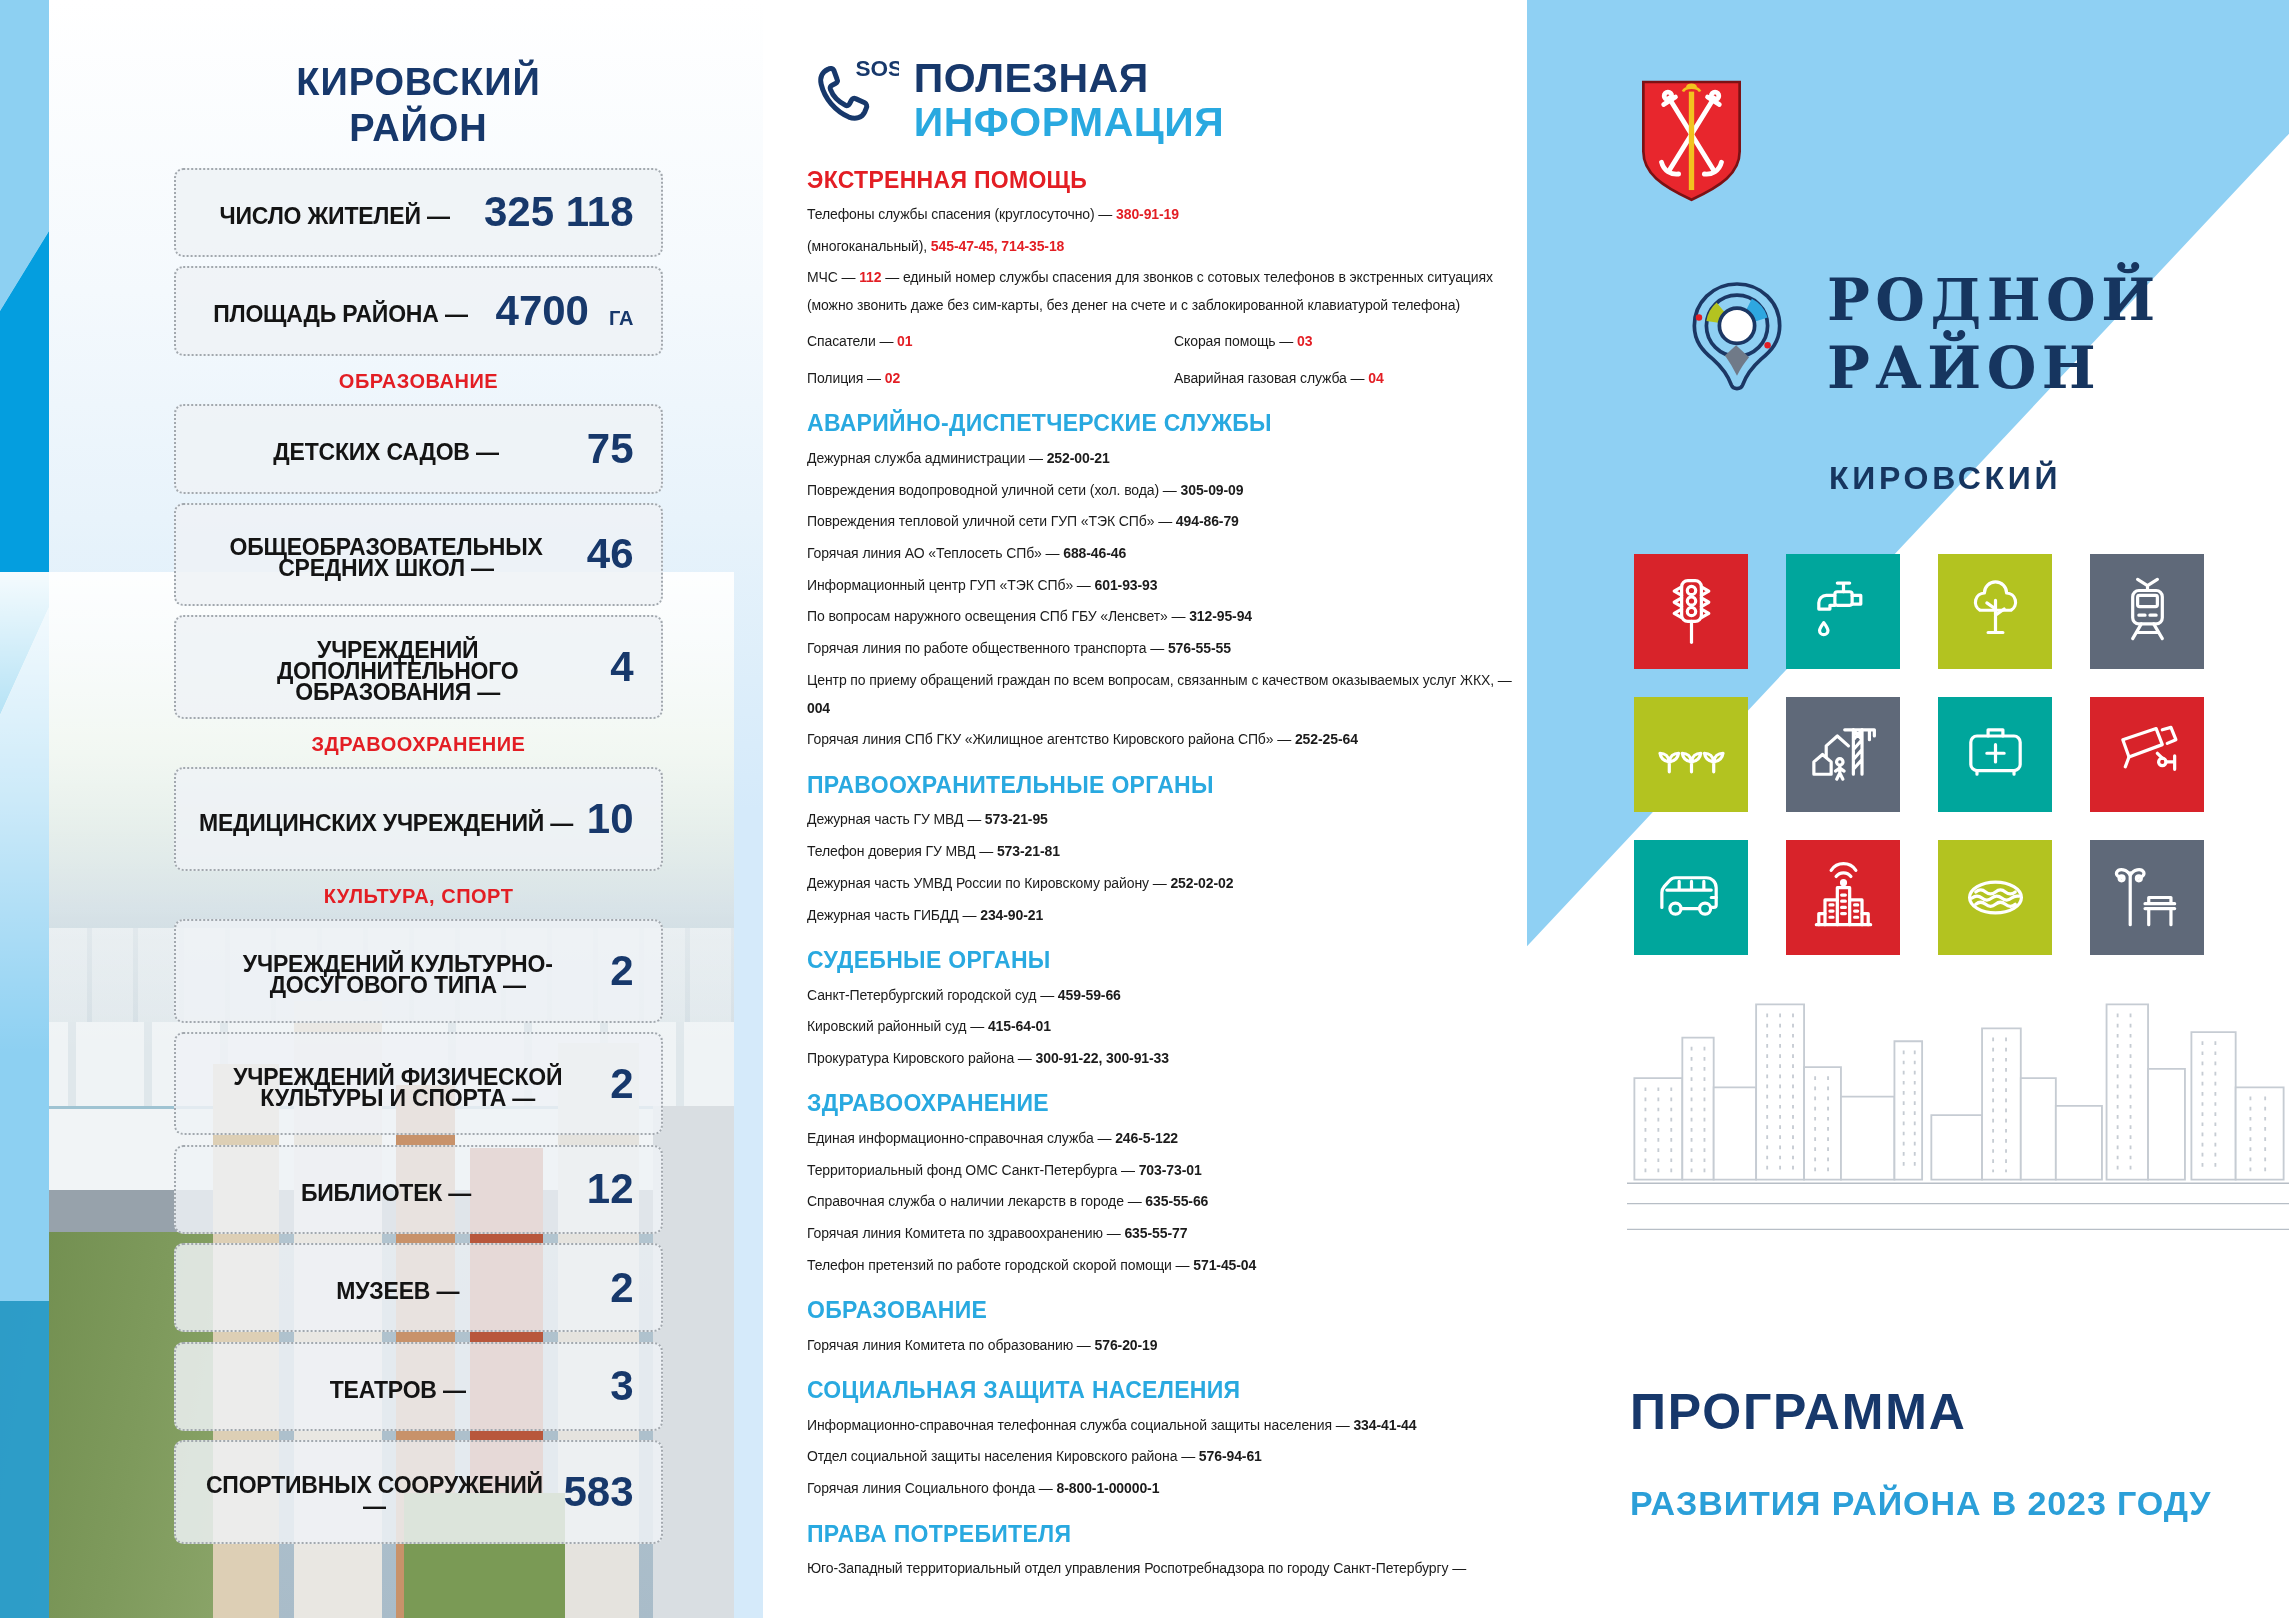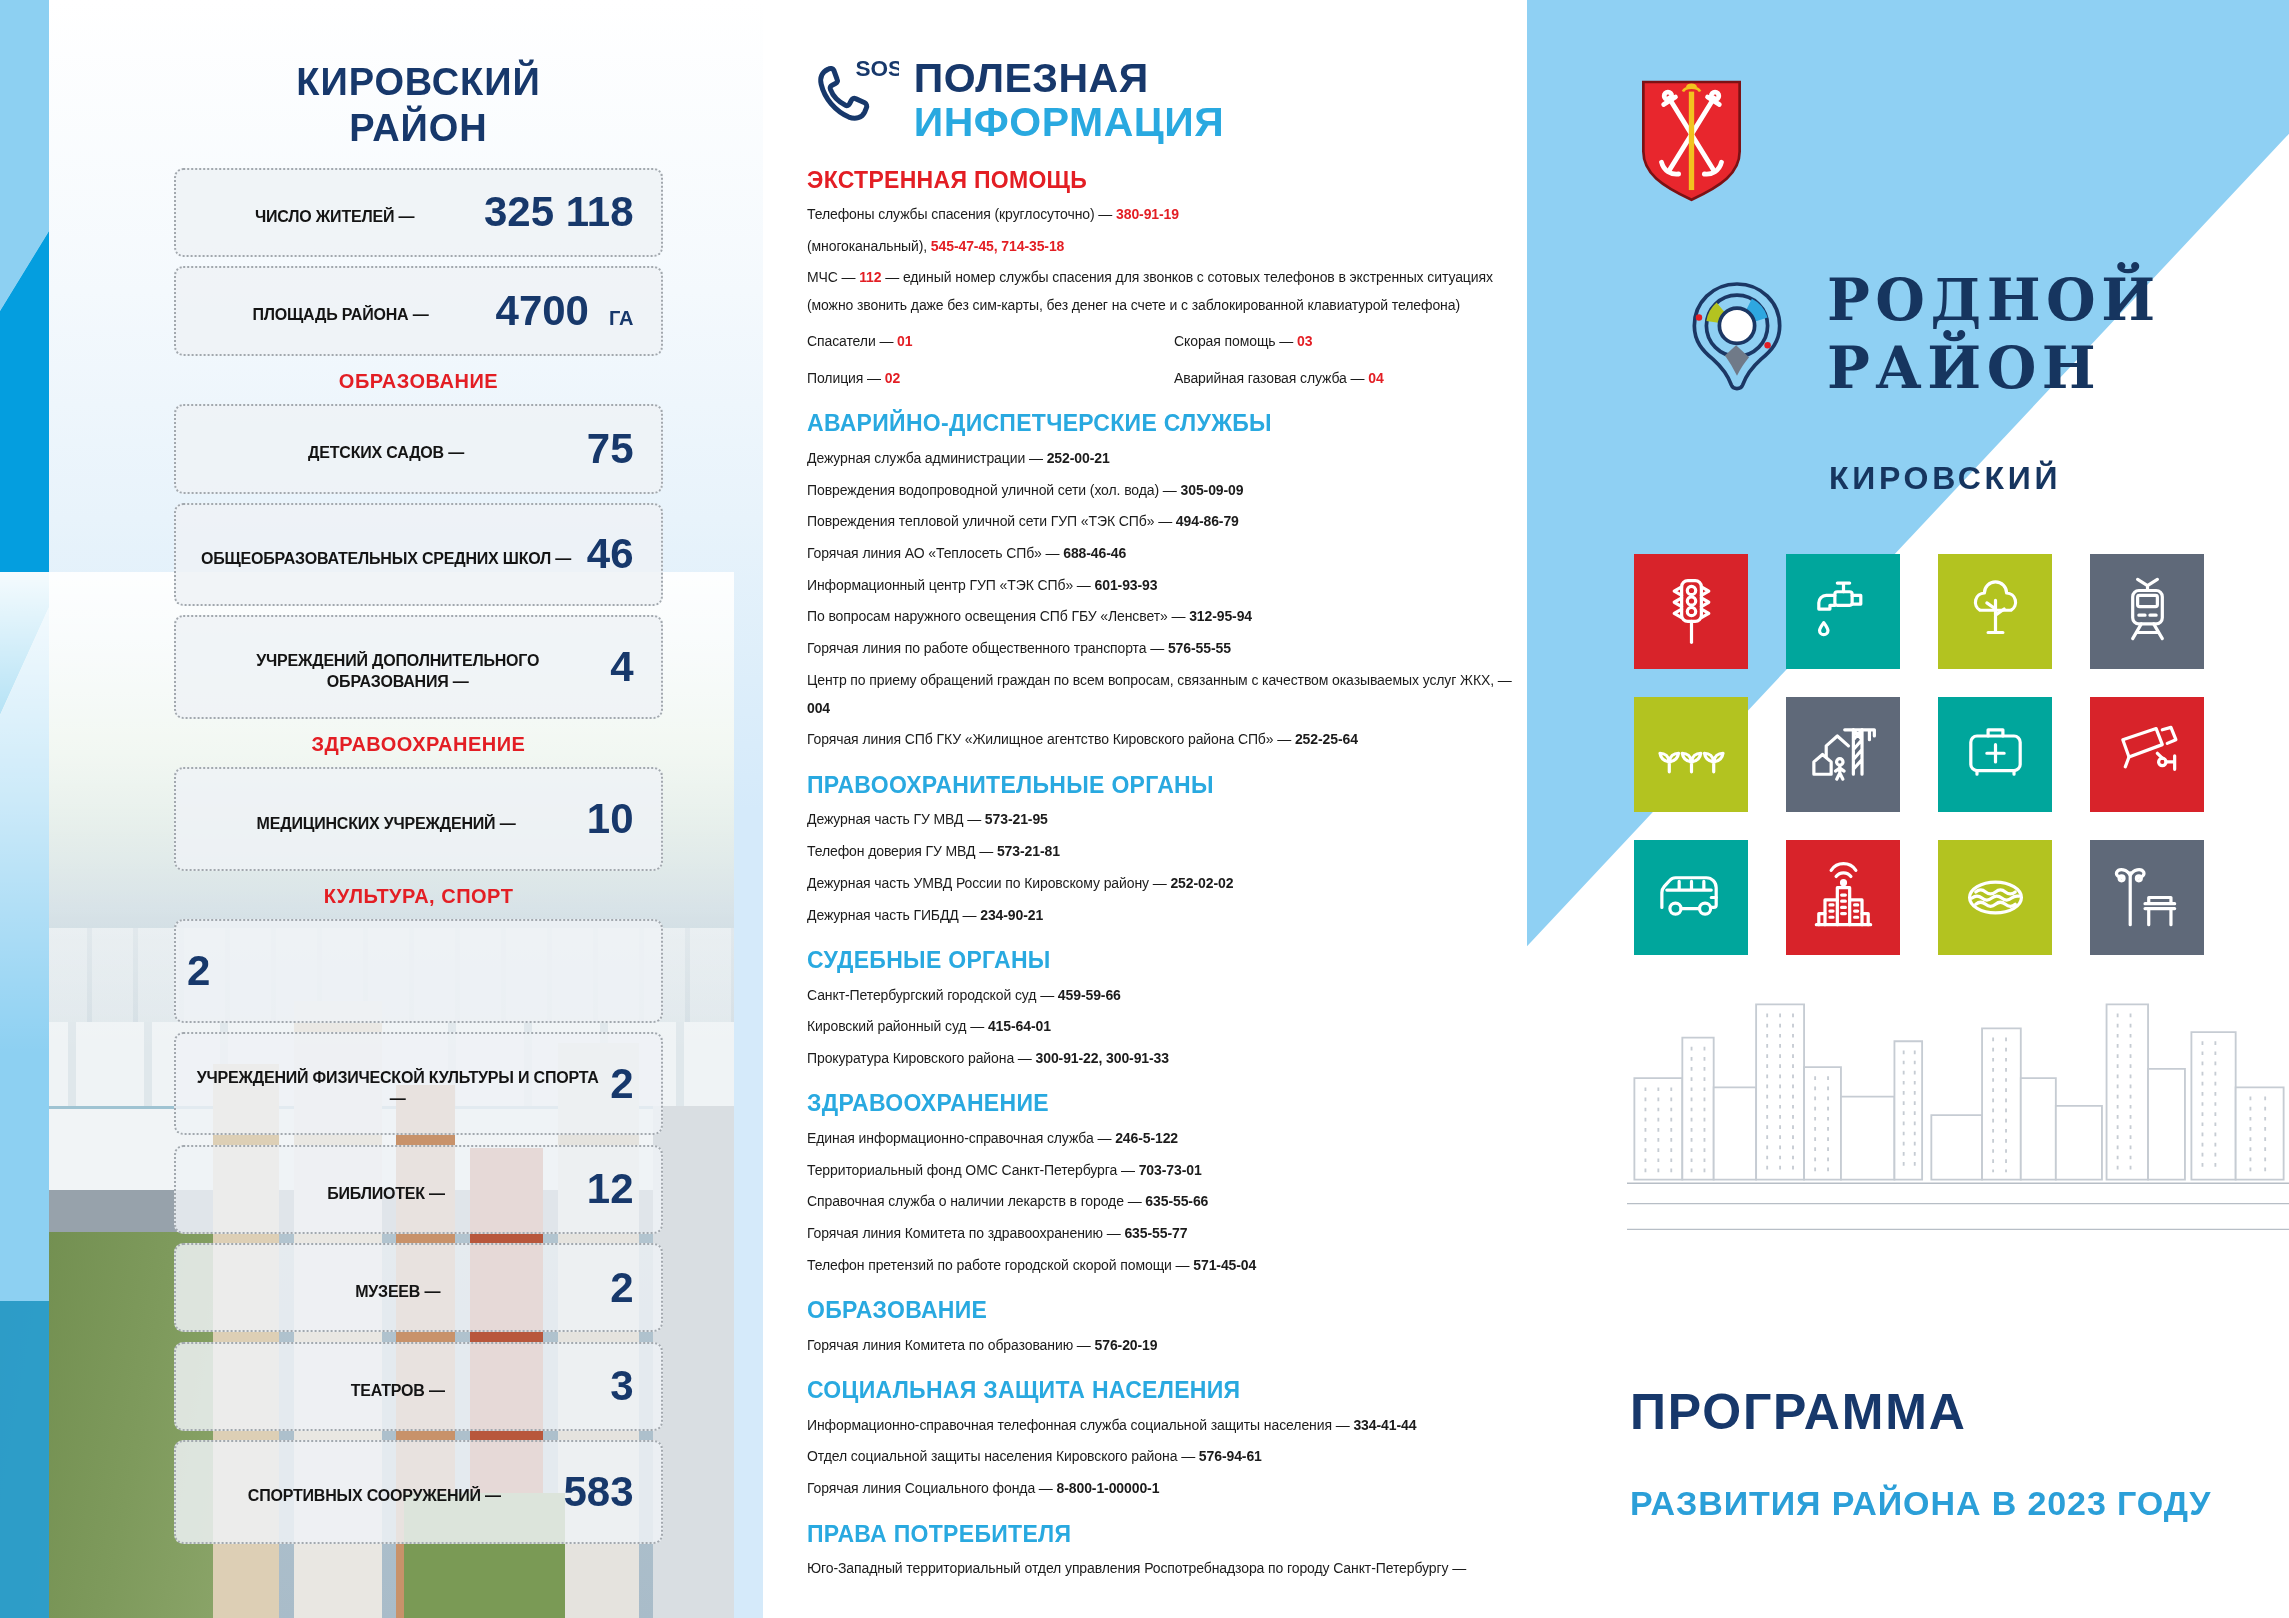--- a/index.html
+++ b/index.html
@@ -35,21 +35,21 @@
   .s3{top:607px;height:694px;background:#8dd0f2;clip-path:polygon(0 15.6%,100% 0,100% 100%,0 100%);}
   .s4{top:1301px;height:317px;background:rgba(35,158,216,.88);}
 
   .left-content{position:absolute;left:174px;top:59px;width:489px;z-index:10;}
   .left-title{text-align:center;color:#17386b;font-weight:700;font-size:38px;line-height:46px;letter-spacing:0.9px;}
   .stats{display:flex;flex-direction:column;gap:9.2px;margin-top:16.6px;}
   .sec-hdr{color:#e31e24;font-weight:700;font-size:20px;text-align:center;letter-spacing:0.5px;margin:5.5px 0 1.8px;}
   .stat-box{border:2.8px dotted #a2a8ae;border-radius:9.2px;background:rgba(238,242,246,.84);
             display:flex;align-items:center;min-height:78px;padding:3.7px 5.5px;}
   .stat-box.tall{min-height:92px;}
-  .stat-label{flex:1;text-align:center;font-weight:700;font-size:16px;line-height:21px;color:#141414;padding:0 3.7px 0 13px;letter-spacing:-0.2px;margin-top:8px;}
+  .stat-label{flex:1;text-align:center;font-weight:700;font-size:23px;line-height:21px;color:#141414;padding:0 3.7px 0 13px;letter-spacing:-0.2px;margin-top:8px;}
   .stat-value{flex:0 0 auto;text-align:right;font-weight:700;font-size:42px;color:#17386b;padding:0 22px 0 5.5px;white-space:nowrap;}
   .stat-unit{font-size:20px;font-weight:700;color:#17386b;margin-left:20px;}
 
   
   .panel-mid{position:absolute;left:763px;top:4px;width:763px;height:1619px;background:#fff;}
   .mid-content{position:absolute;left:44px;top:52px;width:713px;}
   .mid-header{display:flex;align-items:flex-start;gap:14.8px;}
   .mid-header .hicon{width:92px;height:92px;flex:0 0 auto;}
   .mid-title1{color:#17386b;font-weight:700;font-size:41px;line-height:44px;letter-spacing:0.5px;}
   .mid-title2{color:#29a9e0;font-weight:700;font-size:41px;line-height:44px;letter-spacing:0.5px;}
@@ -137,20 +137,21 @@
             <div class="stat-label">УЧРЕЖДЕНИЙ ДОПОЛНИТЕЛЬНОГО ОБРАЗОВАНИЯ —</div>
             <div class="stat-value">4</div>
           </div>
           <div class="sec-hdr">ЗДРАВООХРАНЕНИЕ</div>
           <div class="stat-box tall">
             <div class="stat-label">МЕДИЦИНСКИХ УЧРЕЖДЕНИЙ —</div>
             <div class="stat-value">10</div>
           </div>
           <div class="sec-hdr">КУЛЬТУРА, СПОРТ</div>
           <div class="stat-box tall">
+            <div class="stat-label">УЧРЕЖДЕНИЙ КУЛЬТУРНО-ДОСУГОВОГО ТИПА —</div>
             <div class="stat-value">2</div>
           </div>
           <div class="stat-box tall">
             <div class="stat-label">УЧРЕЖДЕНИЙ ФИЗИЧЕСКОЙ КУЛЬТУРЫ И СПОРТА —</div>
             <div class="stat-value">2</div>
           </div>
           <div class="stat-box">
             <div class="stat-label">БИБЛИОТЕК —</div>
             <div class="stat-value">12</div>
           </div>

